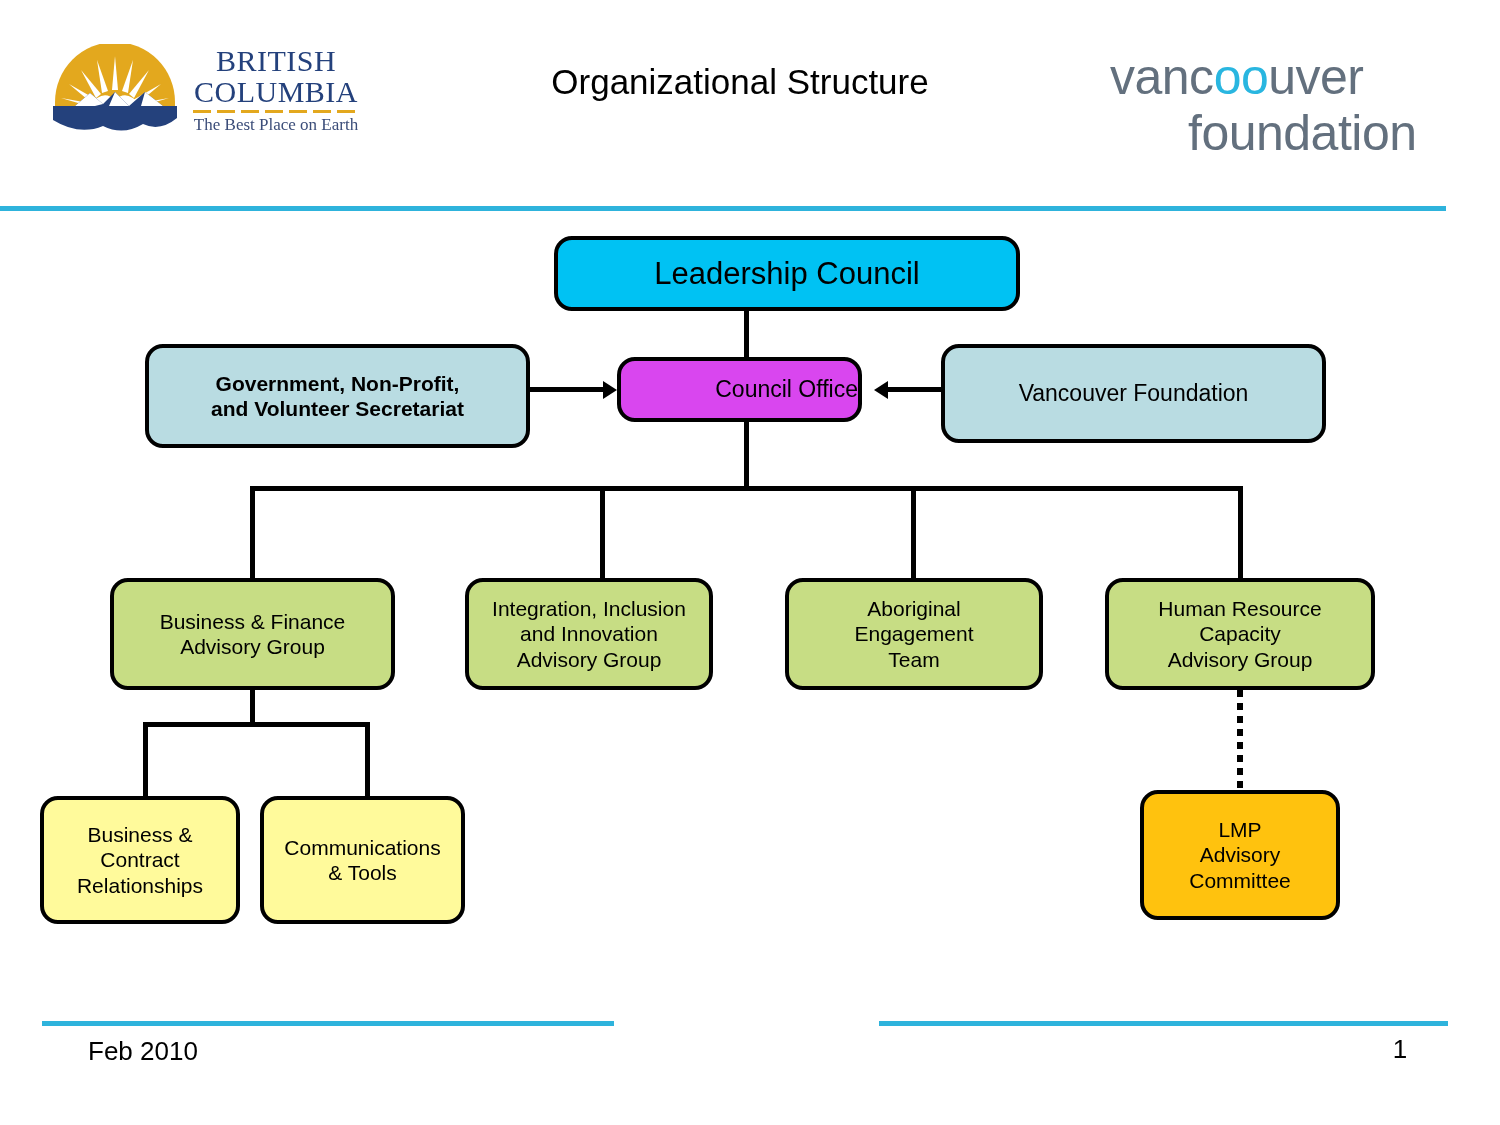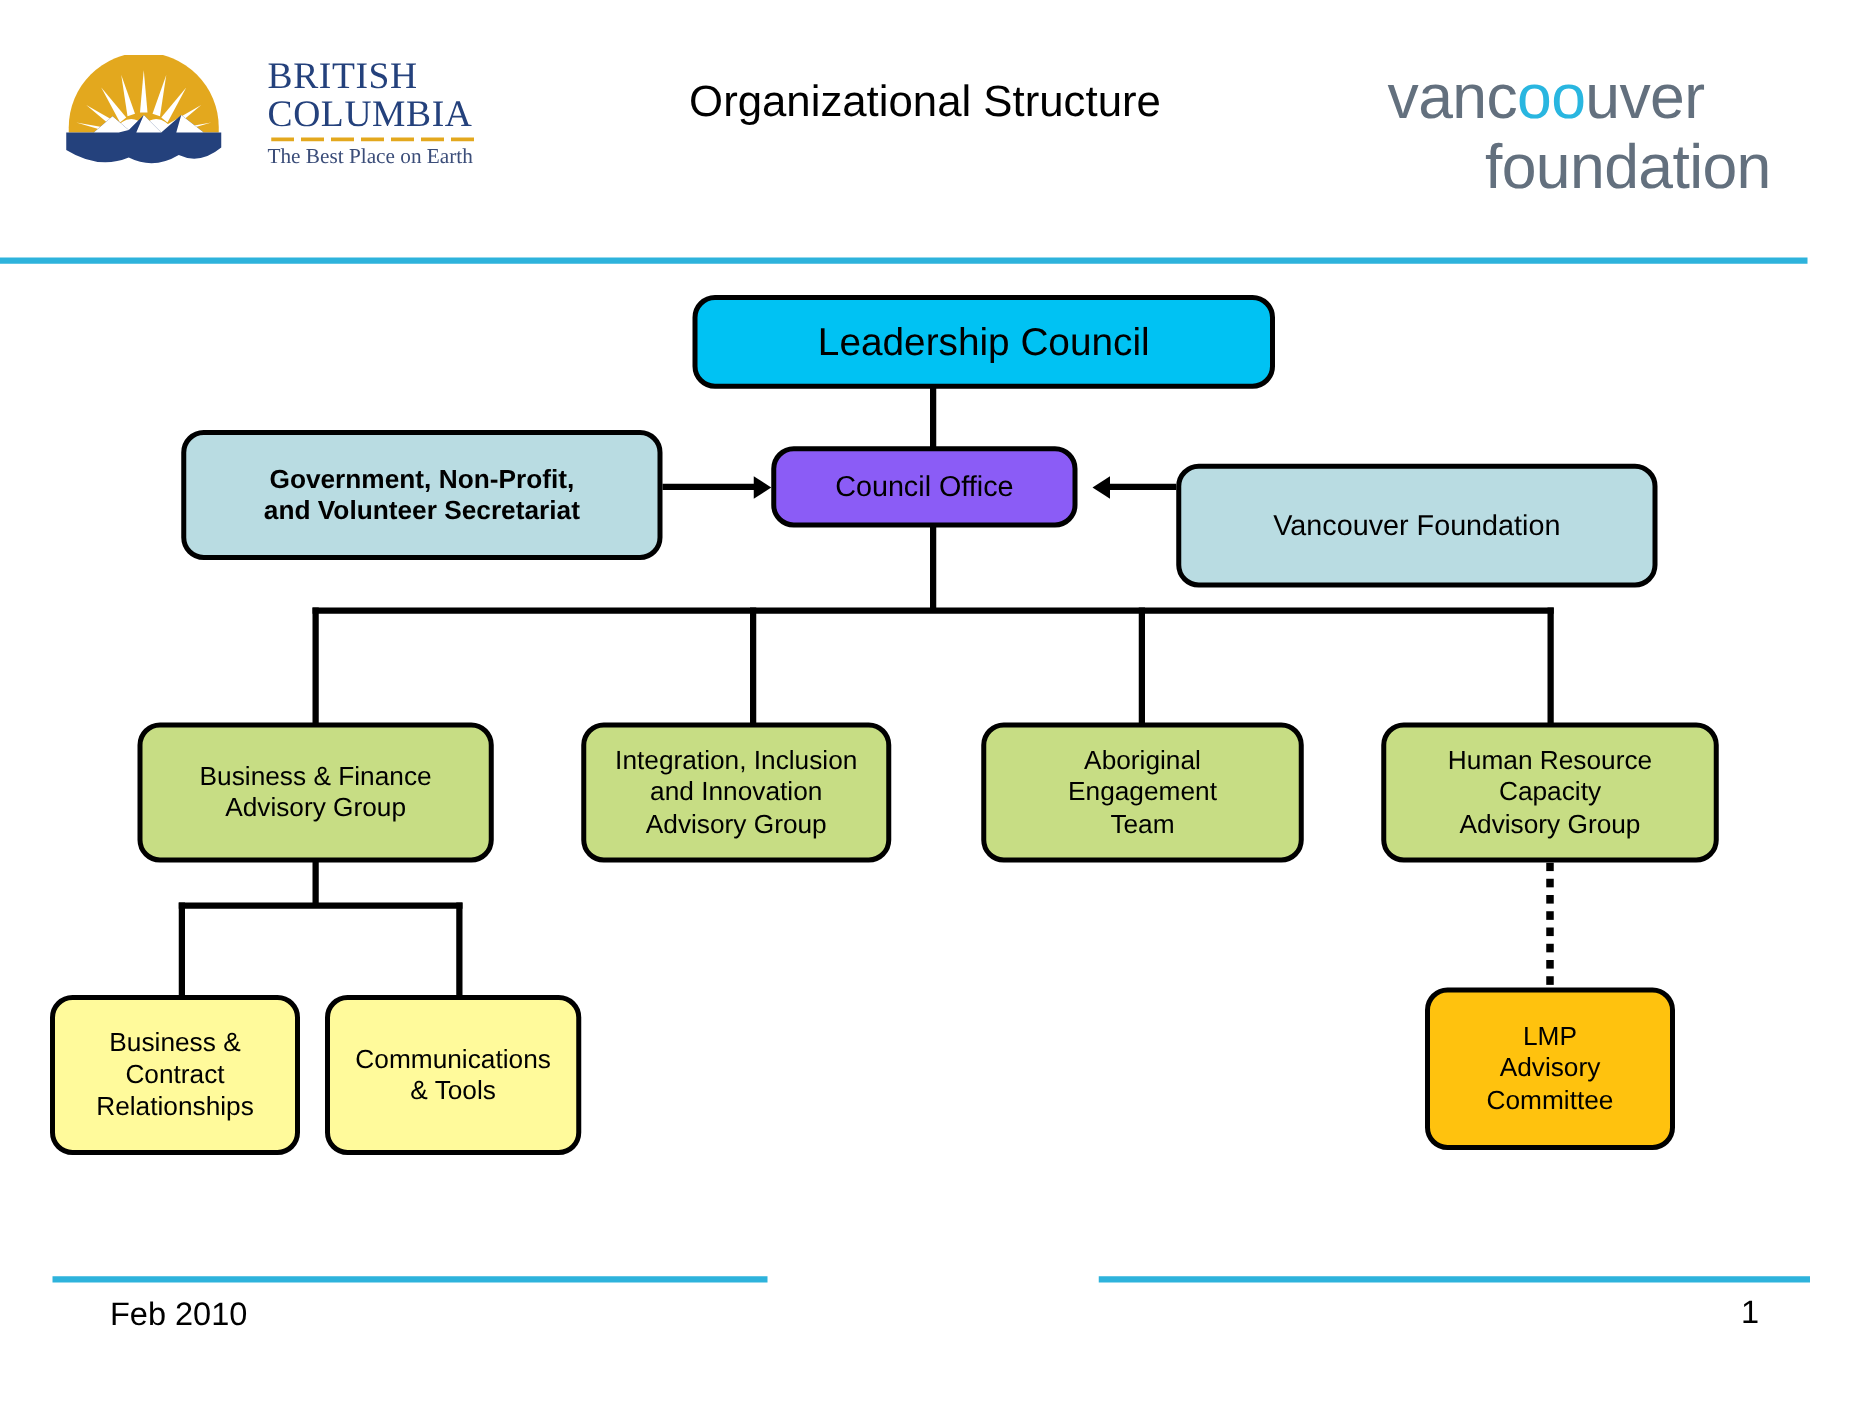--- a/index.html
+++ b/index.html
@@ -35,21 +35,21 @@
     left: 5px;
     top: 2px;
     width: 140px;
     height: 94px;
   }
   .bc-wordmark {
     position: absolute;
     left: 150px;
     top: 4px;
     width: 172px;
-    margin-left: 24px;
+    text-align: center;
   }
   .bc-line1, .bc-line2 {
     font-family: "Liberation Serif", serif;
     color: #24417c;
     letter-spacing: 0.5px;
     line-height: 1.02;
     white-space: nowrap;
   }
   .bc-line1 { font-size: 30px; }
   .bc-line2 { font-size: 30px; }
@@ -131,25 +131,25 @@
   .n-lead {
     left: 554px; top: 236px; width: 466px; height: 75px;
     background: #00c2f3; font-size: 31px;
   }
   .n-sec {
     left: 145px; top: 344px; width: 385px; height: 104px;
     background: #b9dce2; font-size: 21px; font-weight: bold;
   }
   .n-office {
     left: 617px; top: 357px; width: 245px; height: 65px;
-    background: #8b5cf6; font-size: 23px;
+    background: #d946ef; font-size: 23px; text-align: right;
   }
   .n-vf {
     left: 941px; top: 344px; width: 385px; height: 99px;
-    background: #b9dce2; font-size: 23px; margin-top: 27px;
+    background: #b9dce2; font-size: 23px;
   }
   .n-green {
     background: #c7dd84; font-size: 21px; top: 578px; height: 112px;
   }
   .n-bf   { left: 110px; width: 285px; }
   .n-iii  { left: 465px; width: 248px; }
   .n-aet  { left: 785px; width: 258px; }
   .n-hrc  { left: 1105px; width: 270px; }
   .n-yellow {
     background: #fffa9b; font-size: 21px; top: 796px; height: 128px;

